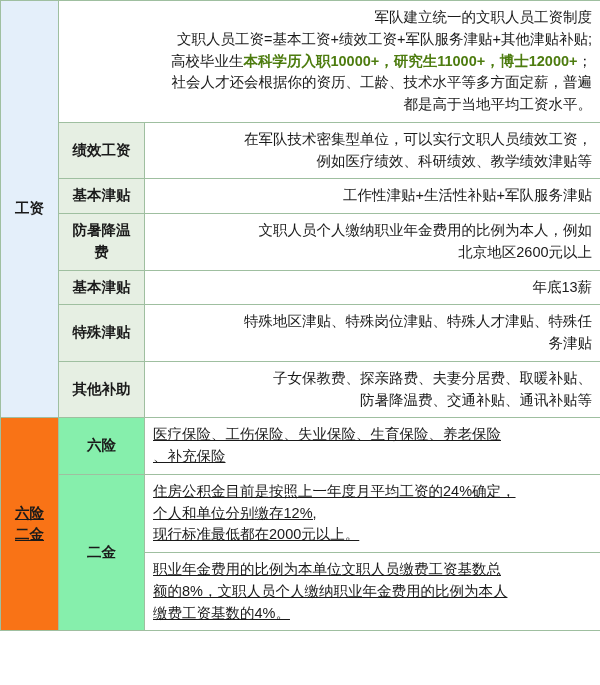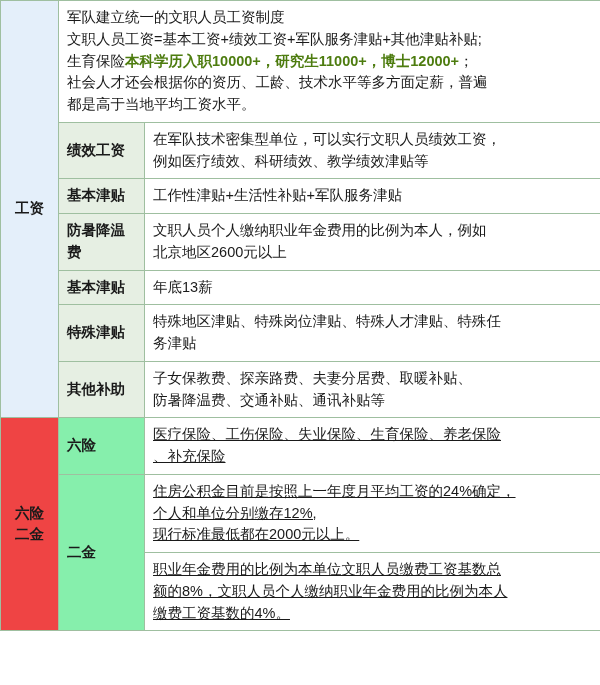--- a/index.html
+++ b/index.html
@@ -37,44 +37,45 @@
     font-weight: bold;
     font-size: 15px;
     margin-left: 8px;
   }
   td.group-salary {
     background: #e4effa;
     border-color: #9cb7d4;
     color: #1a1a1a;
   }
   td.group-insurance {
-    background: #ef4444;
+    background: #f97316;
     border-color: #e3bba4;
     color: #1a1a1a;
+    text-decoration: underline;
   }
   
   td.label {
-    text-align: left;
+    text-align: center;
     font-weight: bold;
     font-size: 15px;
   }
   td.label-green {
     background: #e6efe3;
     border-color: #9fbfa0;
   }
   td.label-pink {
     background: #86efac;
     border-color: #e3bba4;
   }
   
   td.content {
     background: #ffffff;
     text-align: left;
   }
-  td.content-green { border-color: #9fbfa0; }
+  td.content-green { border-color: #9fbfa0; text-align: right; }
   td.content-pink { border-color: #e3bba4; text-decoration: underline; }
 
   .line { display: block; }
   .hl {
     color: #4d7c0f;
     font-weight: bold;
   }
   .intro-cell {
     padding-top: 8px;
     padding-bottom: 8px;
@@ -89,21 +90,21 @@
     <col class="c2">
     <col class="c3">
   </colgroup>
   <tbody>
 
     <tr>
       <td class="group group-salary" rowspan="7">工资</td>
       <td class="content content-green intro-cell" colspan="2">
         <span class="line">军队建立统一的文职人员工资制度</span>
         <span class="line">文职人员工资=基本工资+绩效工资+军队服务津贴+其他津贴补贴;</span>
-        <span class="line"><span>生育保险</span><span class="hl">本科学历入职10000+，研究生11000+，博士12000+</span><span>；</span></span>
+        <span class="line"><span>高校毕业生</span><span class="hl">本科学历入职10000+，研究生11000+，博士12000+</span><span>；</span></span>
         <span class="line">社会人才还会根据你的资历、工龄、技术水平等多方面定薪，普遍</span>
         <span class="line">都是高于当地平均工资水平。</span>
       </td>
     </tr>
 
     <tr>
       <td class="label label-green">绩效工资</td>
       <td class="content content-green">
         <span class="line">在军队技术密集型单位，可以实行文职人员绩效工资，</span>
         <span class="line">例如医疗绩效、科研绩效、教学绩效津贴等</span>

